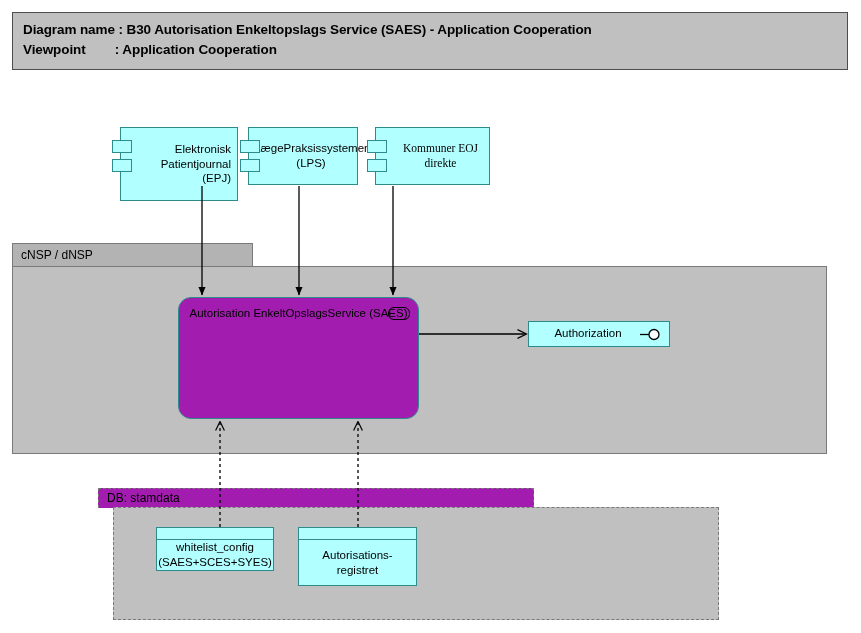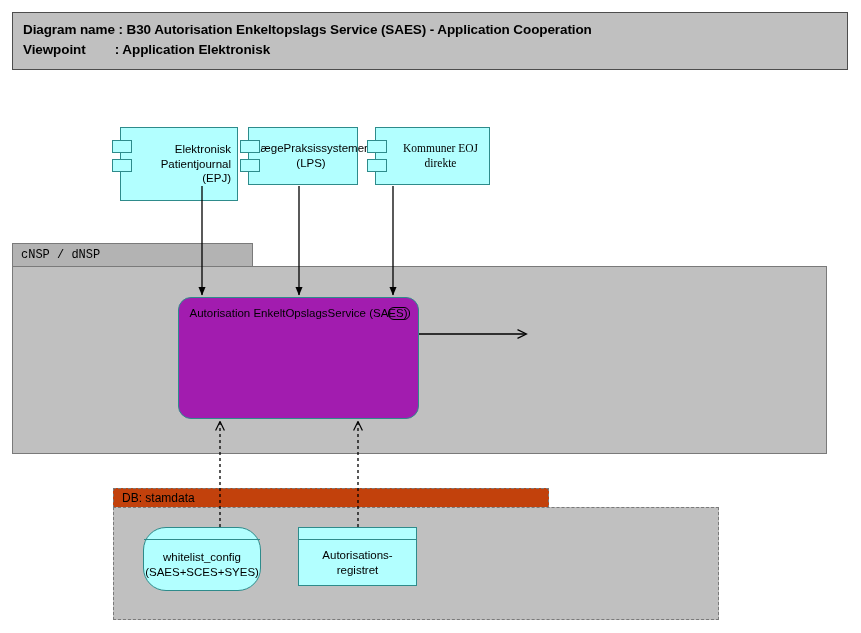--- a/index.html
+++ b/index.html
@@ -42,35 +42,34 @@
     box-sizing:border-box;
   }
   .comp-tab.t1{top:12px;}
   .comp-tab.t2{top:31px;}
 
   
   #group-cnsp-tab{
     position:absolute;left:12px;top:243px;width:241px;height:24px;
     background:#b3b3b3;border:1px solid #7a7a7a;border-bottom:none;
     box-sizing:border-box;
-    font-family:Liberation Mono, monospace;
   }
   #group-cnsp-tab .g-label{
     position:absolute;left:8px;top:4px;font-size:12px;color:#000;
   }
   #group-cnsp-body{
     position:absolute;left:12px;top:266px;width:815px;height:188px;
     background:#c0c0c0;border:1px solid #7a7a7a;
     box-sizing:border-box;
   }
 
   
   #group-db-tab{
-    position:absolute;left:113px;top:488px;width:436px;height:20px;
-    background:#c2410c;border:1px dashed #7a7a7a;border-bottom:none;
+    position:absolute;left:98px;top:488px;width:436px;height:20px;
+    background:#a21caf;border:1px dashed #7a7a7a;border-bottom:none;
     box-sizing:border-box;
   }
   #group-db-tab .g-label{
     position:absolute;left:8px;top:2px;font-size:12px;color:#000;
   }
   #group-db-body{
     position:absolute;left:113px;top:507px;width:606px;height:113px;
     background:#c0c0c0;border:1px dashed #7a7a7a;
     box-sizing:border-box;
   }
@@ -126,21 +125,21 @@
   
   #connectors{position:absolute;left:0;top:0;width:861px;height:633px;pointer-events:none;}
 </style>
 </head>
 <body>
 
 <div class="canvas">
 
   <div id="title-box">
     <div class="line l1">Diagram name : B30 Autorisation Enkeltopslags Service (SAES) - Application Cooperation</div>
-    <div class="line l2">Viewpoint        : Application Elektronisk</div>
+    <div class="line l2">Viewpoint        : Application Cooperation</div>
   </div>
 
   <div id="group-cnsp-tab">
     <span class="g-label">cNSP / dNSP</span>
   </div>
   <div id="group-cnsp-body"></div>
 
   <div id="group-db-tab">
     <span class="g-label">DB: stamdata</span>
   </div>
@@ -162,22 +161,29 @@
     <span class="comp-tab t1"></span>
     <span class="comp-tab t2"></span>
     <span>Kommuner EOJ direkte</span>
   </div>
 
   <div id="saes">
     <div class="svc-label">Autorisation EnkeltOpslagsService (SAES)</div>
     <span class="svc-icon"></span>
   </div>
 
-
-  <div class="data-obj" style="left:143px;top:527px;width:118px;height:64px;border-radius:23px;">
+  <div id="authorization">
+    <div class="if-label">Authorization</div>
+    <svg class="if-icon" viewBox="0 0 22 13">
+      <line x1="0" y1="6.5" x2="9" y2="6.5" stroke="#000" stroke-width="1.3"></line>
+      <circle cx="14" cy="6.5" r="5" fill="#ffffff" stroke="#000" stroke-width="1.3"></circle>
+    </svg>
+  </div>
+
+  <div class="data-obj" style="left:156px;top:527px;width:118px;height:44px;">
     <div class="hdr"></div>
     <div class="body">whitelist_config (SAES+SCES+SYES)</div>
   </div>
 
   <div class="data-obj" style="left:298px;top:527px;width:119px;height:59px;">
     <div class="hdr"></div>
     <div class="body">Autorisations-registret</div>
   </div>
 
   <svg id="connectors">

